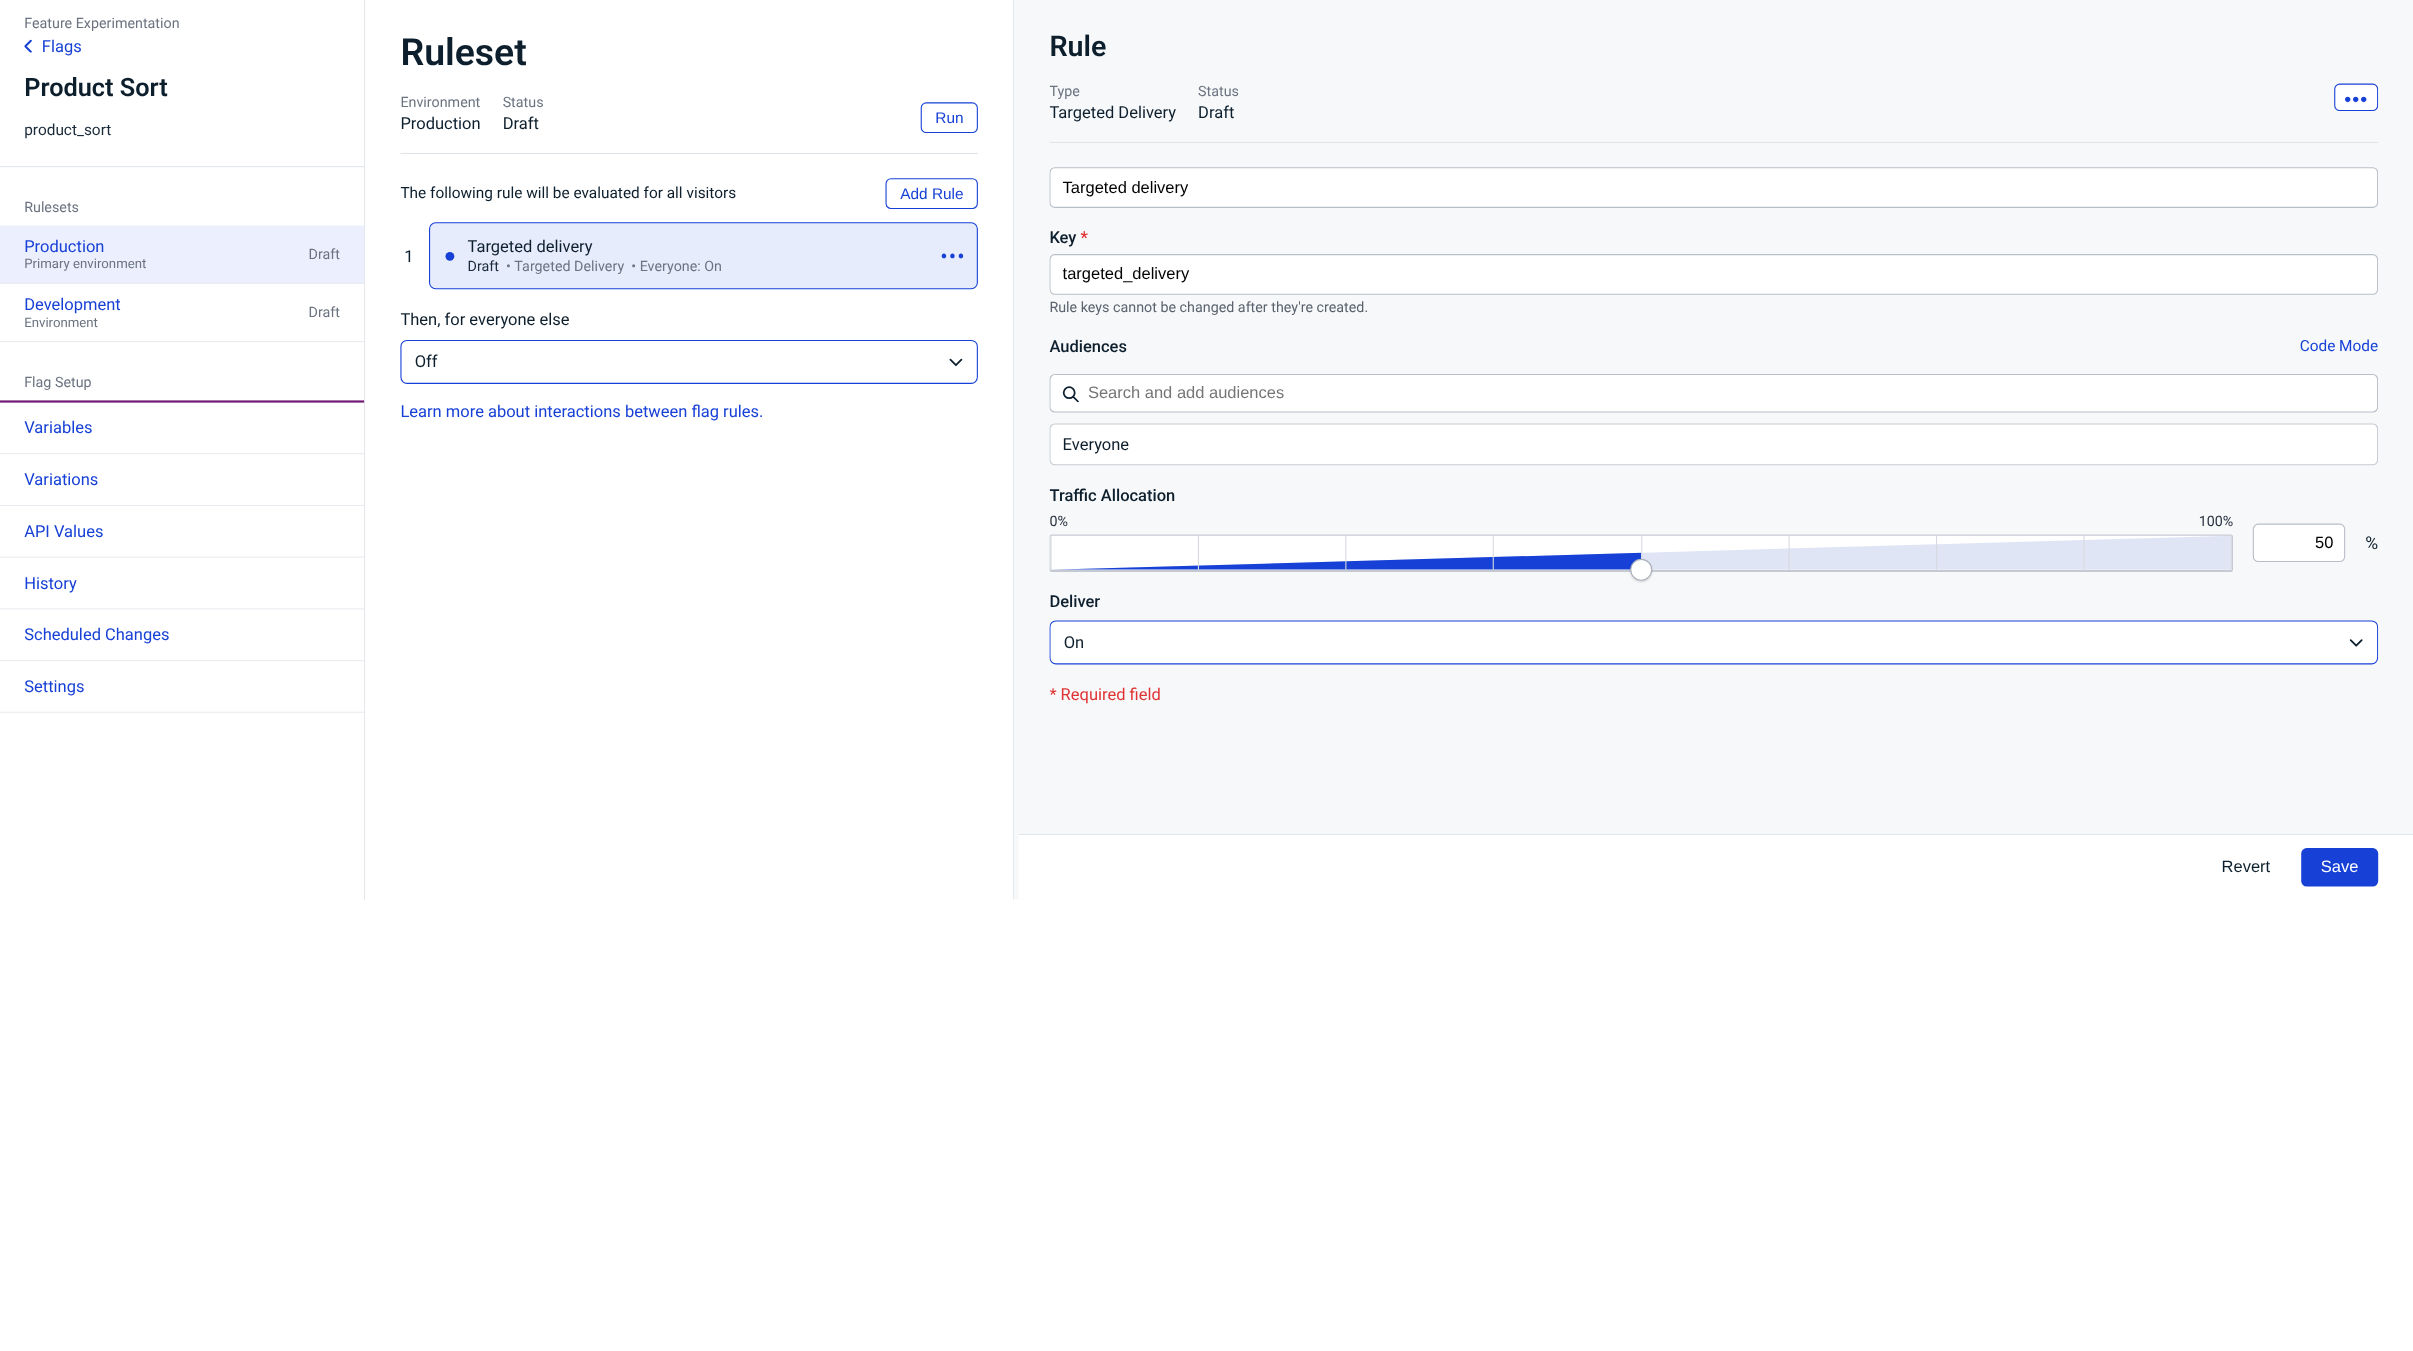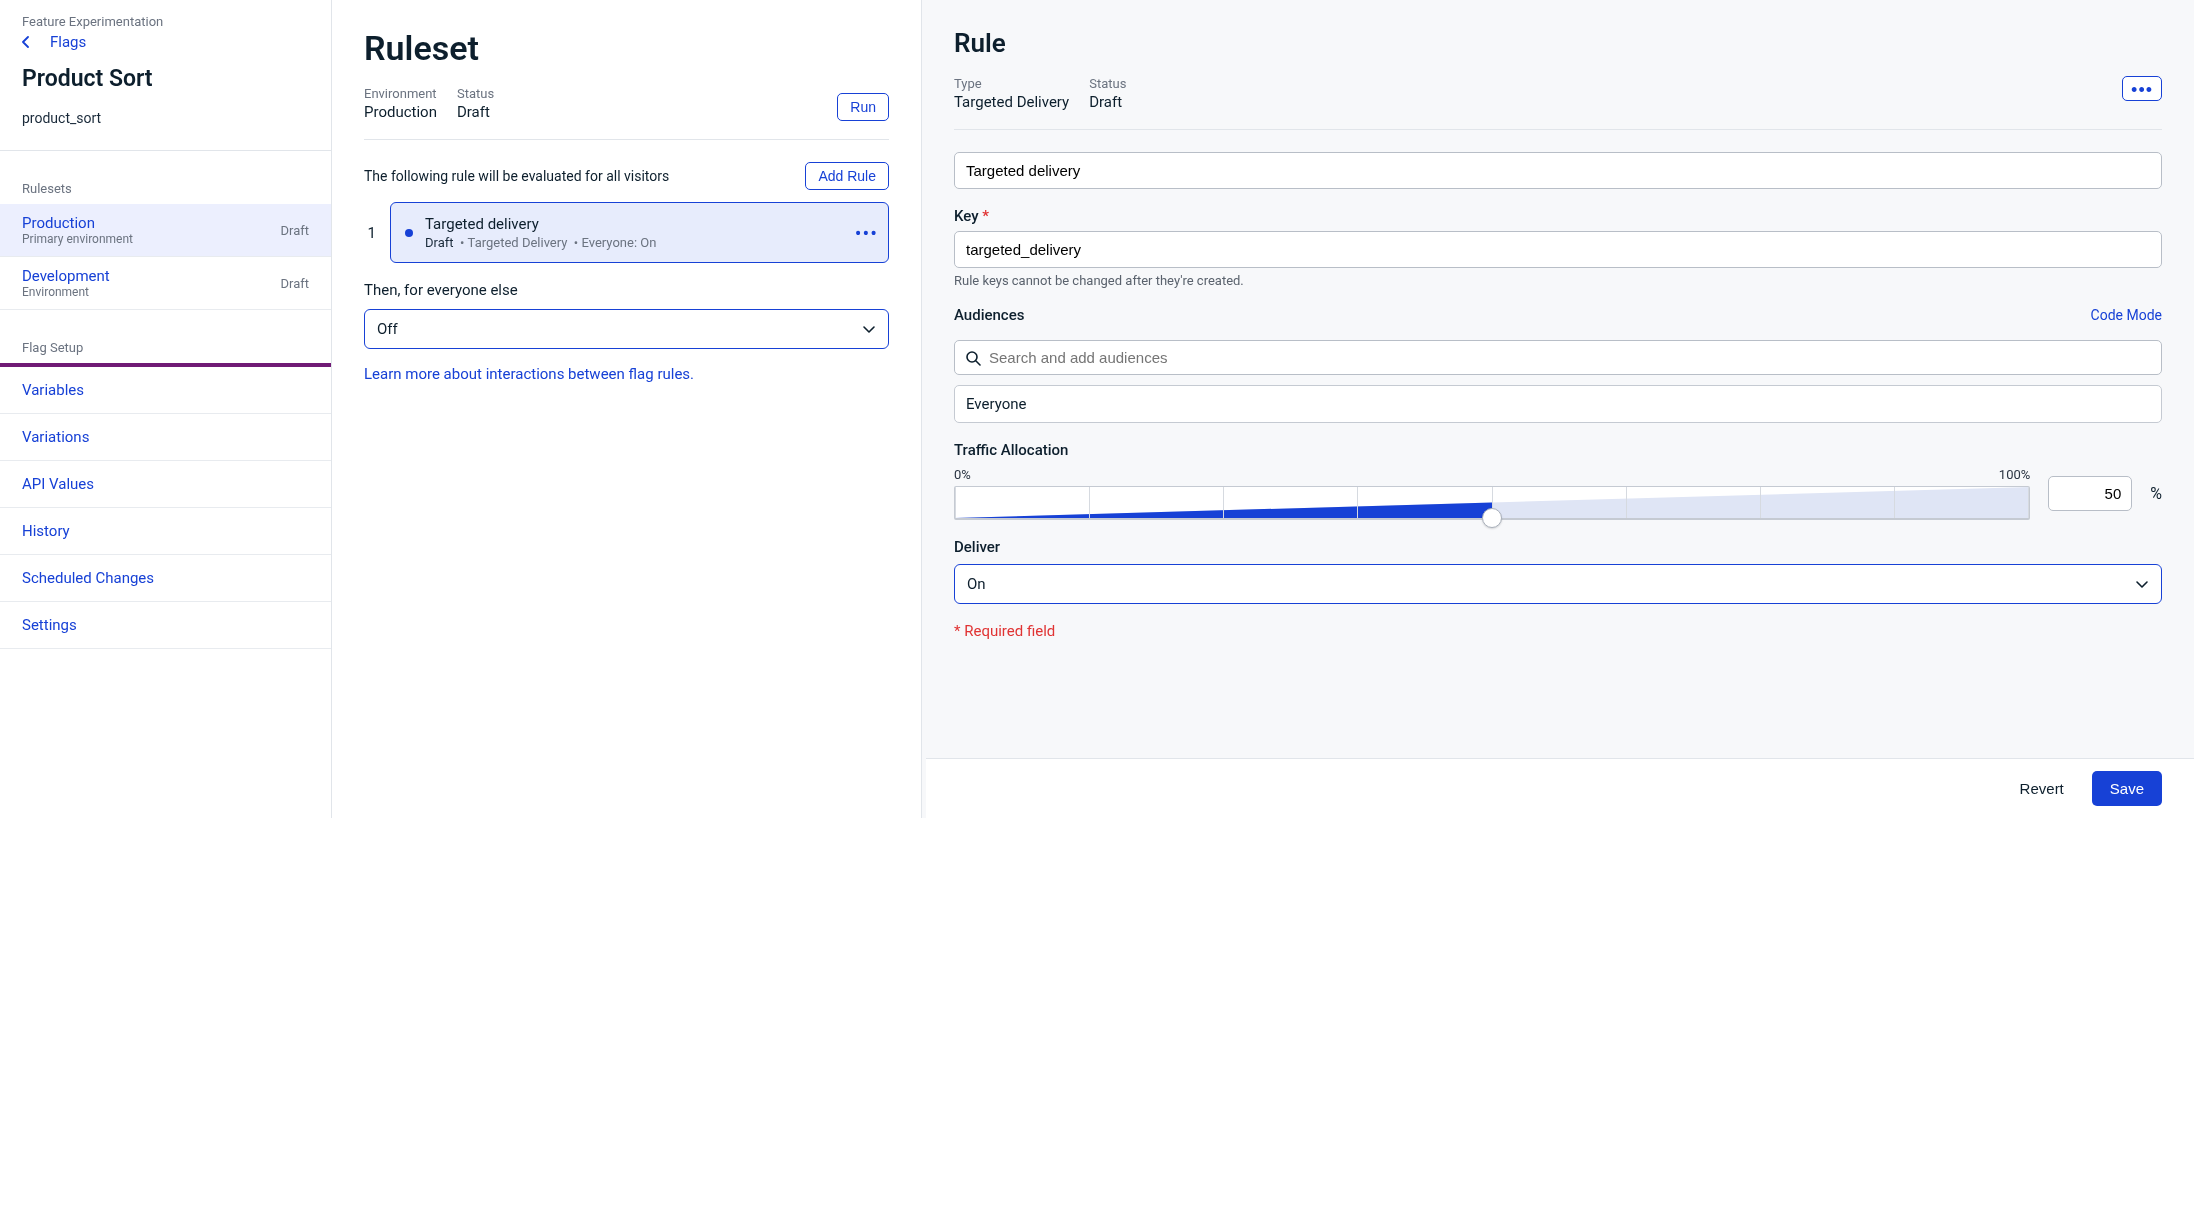--- a/index.html
+++ b/index.html
@@ -26,21 +26,21 @@
   .sidebar-top {
     padding: 14px 22px 12px 22px;
   }
   .sidebar-sub {
     font-size: 13px;
     color: #6b7380;
   }
   .back-link {
     display: inline-flex;
     align-items: center;
-    gap: 20px;
+    gap: 8px;
     color: #1741d6;
     font-size: 15px;
     margin-top: 4px;
     cursor: pointer;
   }
   .flag-title {
     font-size: 23px;
     font-weight: 600;
     margin-top: 14px;
     color: #0d1f2d;
@@ -83,21 +83,21 @@
     font-size: 13px;
     color: #6b7380;
   }
   .setup-item {
     padding: 14px 22px;
     color: #1741d6;
     font-size: 15px;
     border-bottom: 1px solid #e8ebef;
     cursor: pointer;
   }
-  .setup-list { border-top: 4px solid #701a75; }
+  .setup-list { border-top: 2px solid #701a75; }
 
   
   .main {
     flex: 1;
     border-right: 1px solid #e1e5ea;
     background: #fff;
     padding: 28px 32px;
     overflow-y: auto;
     max-width: 590px;
   }

